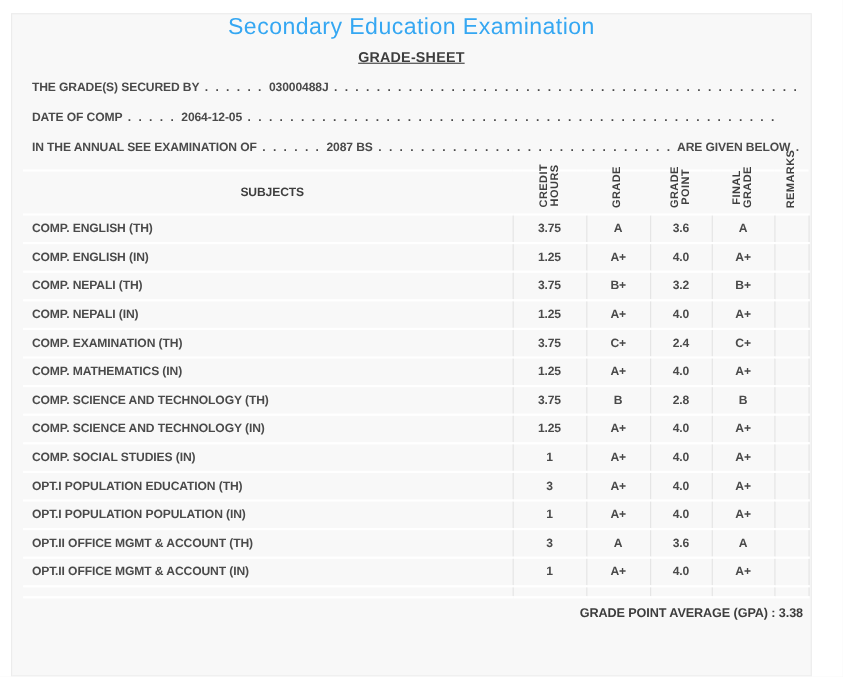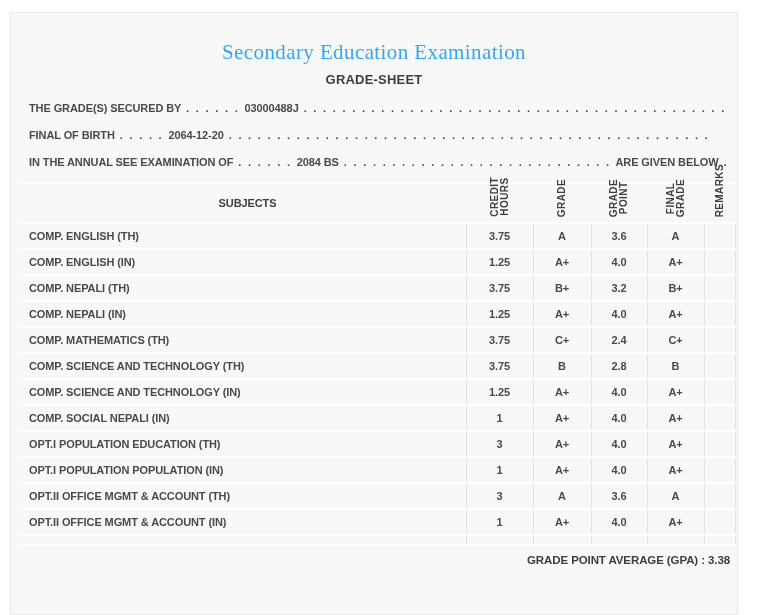--- a/index.html
+++ b/index.html
@@ -12,35 +12,34 @@
     overflow: hidden;
   }
   .panel {
     position: absolute;
     left: 10px; top: 12px;
     width: 728px; height: 603px;
     background: #f8f8f8;
     border: 1px solid #ececec;
   }
   .title {
-    margin-top: 27px;
     text-align: center;
     font-size: 21px;
     font-weight: 400;
     letter-spacing: 0.4px;
     color: #35a7f2;
-    font-family: Liberation Serif, serif;
   }
   .subtitle {
     margin-top: 7px;
     text-align: center;
     font-size: 13px;
     font-weight: bold;
     letter-spacing: 0.2px;
     color: #3d3d3d;
+    text-decoration: underline;
   }
   .info { margin: 8px 0 0 18px; }
   .info-line {
     height: 27px; line-height: 27px;
     font-size: 11px; font-weight: bold;
     letter-spacing: -0.1px;
     color: #4a4a4a;
     white-space: nowrap; overflow: hidden;
     width: 700px;
   }
@@ -109,22 +108,22 @@
 </head>
 <body>
 
 <div class="panel">
 
   <div class="title" style="color: rgb(53, 167, 242);">Secondary Education Examination</div>
   <div class="subtitle">GRADE-SHEET</div>
 
   <div class="info">
     <div class="info-line"><span>THE GRADE(S) SECURED BY</span> <span class="dots">. . . . . .</span> <span>03000488J</span> <span class="dots">. . . . . . . . . . . . . . . . . . . . . . . . . . . . . . . . . . . . . . . . . . . . .</span></div>
-    <div class="info-line"><span>FINAL OF BIRTH</span> <span class="dots">. . . . .</span> <span>2064-12-20</span> <span class="dots">. . . . . . . . . . . . . . . . . . . . . . . . . . . . . . . . . . . . . . . . . . . . . . . . . .</span></div>
-    <div class="info-line"><span>IN THE ANNUAL SEE EXAMINATION OF</span> <span class="dots">. . . . . .</span> <span>2084 BS</span> <span class="dots">. . . . . . . . . . . . . . . . . . . . . . . . . . . .</span> <span>ARE GIVEN BELOW</span> <span class="dots">. . .</span></div>
+    <div class="info-line"><span>DATE OF COMP</span> <span class="dots">. . . . .</span> <span>2064-12-05</span> <span class="dots">. . . . . . . . . . . . . . . . . . . . . . . . . . . . . . . . . . . . . . . . . . . . . . . . . .</span></div>
+    <div class="info-line"><span>IN THE ANNUAL SEE EXAMINATION OF</span> <span class="dots">. . . . . .</span> <span>2087 BS</span> <span class="dots">. . . . . . . . . . . . . . . . . . . . . . . . . . . .</span> <span>ARE GIVEN BELOW</span> <span class="dots">. . .</span></div>
   </div>
 
   <table class="grades">
     <colgroup>
       <col style="width:445px">
         <col style="width:67px">
         <col style="width:58px">
         <col style="width:56px">
         <col style="width:57px">
         <col style="width:31px">
@@ -189,45 +188,53 @@
         </tr>
       <tr>
           <td class="subject">COMP. NEPALI (IN)</td>
           <td class="val">1.25</td>
           <td class="val">A+</td>
           <td class="val">4.0</td>
           <td class="val">A+</td>
           <td class="val remarks-cell"></td>
         </tr>
       <tr>
-          <td class="subject">COMP. MATHEMATICS (TH)</td>
+          <td class="subject">COMP. EXAMINATION (TH)</td>
           <td class="val">3.75</td>
           <td class="val">C+</td>
           <td class="val">2.4</td>
           <td class="val">C+</td>
           <td class="val remarks-cell"></td>
         </tr>
       <tr>
+          <td class="subject">COMP. MATHEMATICS (IN)</td>
+          <td class="val">1.25</td>
+          <td class="val">A+</td>
+          <td class="val">4.0</td>
+          <td class="val">A+</td>
+          <td class="val remarks-cell"></td>
+        </tr>
+      <tr>
           <td class="subject">COMP. SCIENCE AND TECHNOLOGY (TH)</td>
           <td class="val">3.75</td>
           <td class="val">B</td>
           <td class="val">2.8</td>
           <td class="val">B</td>
           <td class="val remarks-cell"></td>
         </tr>
       <tr>
           <td class="subject">COMP. SCIENCE AND TECHNOLOGY (IN)</td>
           <td class="val">1.25</td>
           <td class="val">A+</td>
           <td class="val">4.0</td>
           <td class="val">A+</td>
           <td class="val remarks-cell"></td>
         </tr>
       <tr>
-          <td class="subject">COMP. SOCIAL NEPALI (IN)</td>
+          <td class="subject">COMP. SOCIAL STUDIES (IN)</td>
           <td class="val">1</td>
           <td class="val">A+</td>
           <td class="val">4.0</td>
           <td class="val">A+</td>
           <td class="val remarks-cell"></td>
         </tr>
       <tr>
           <td class="subject">OPT.I POPULATION EDUCATION (TH)</td>
           <td class="val">3</td>
           <td class="val">A+</td>

